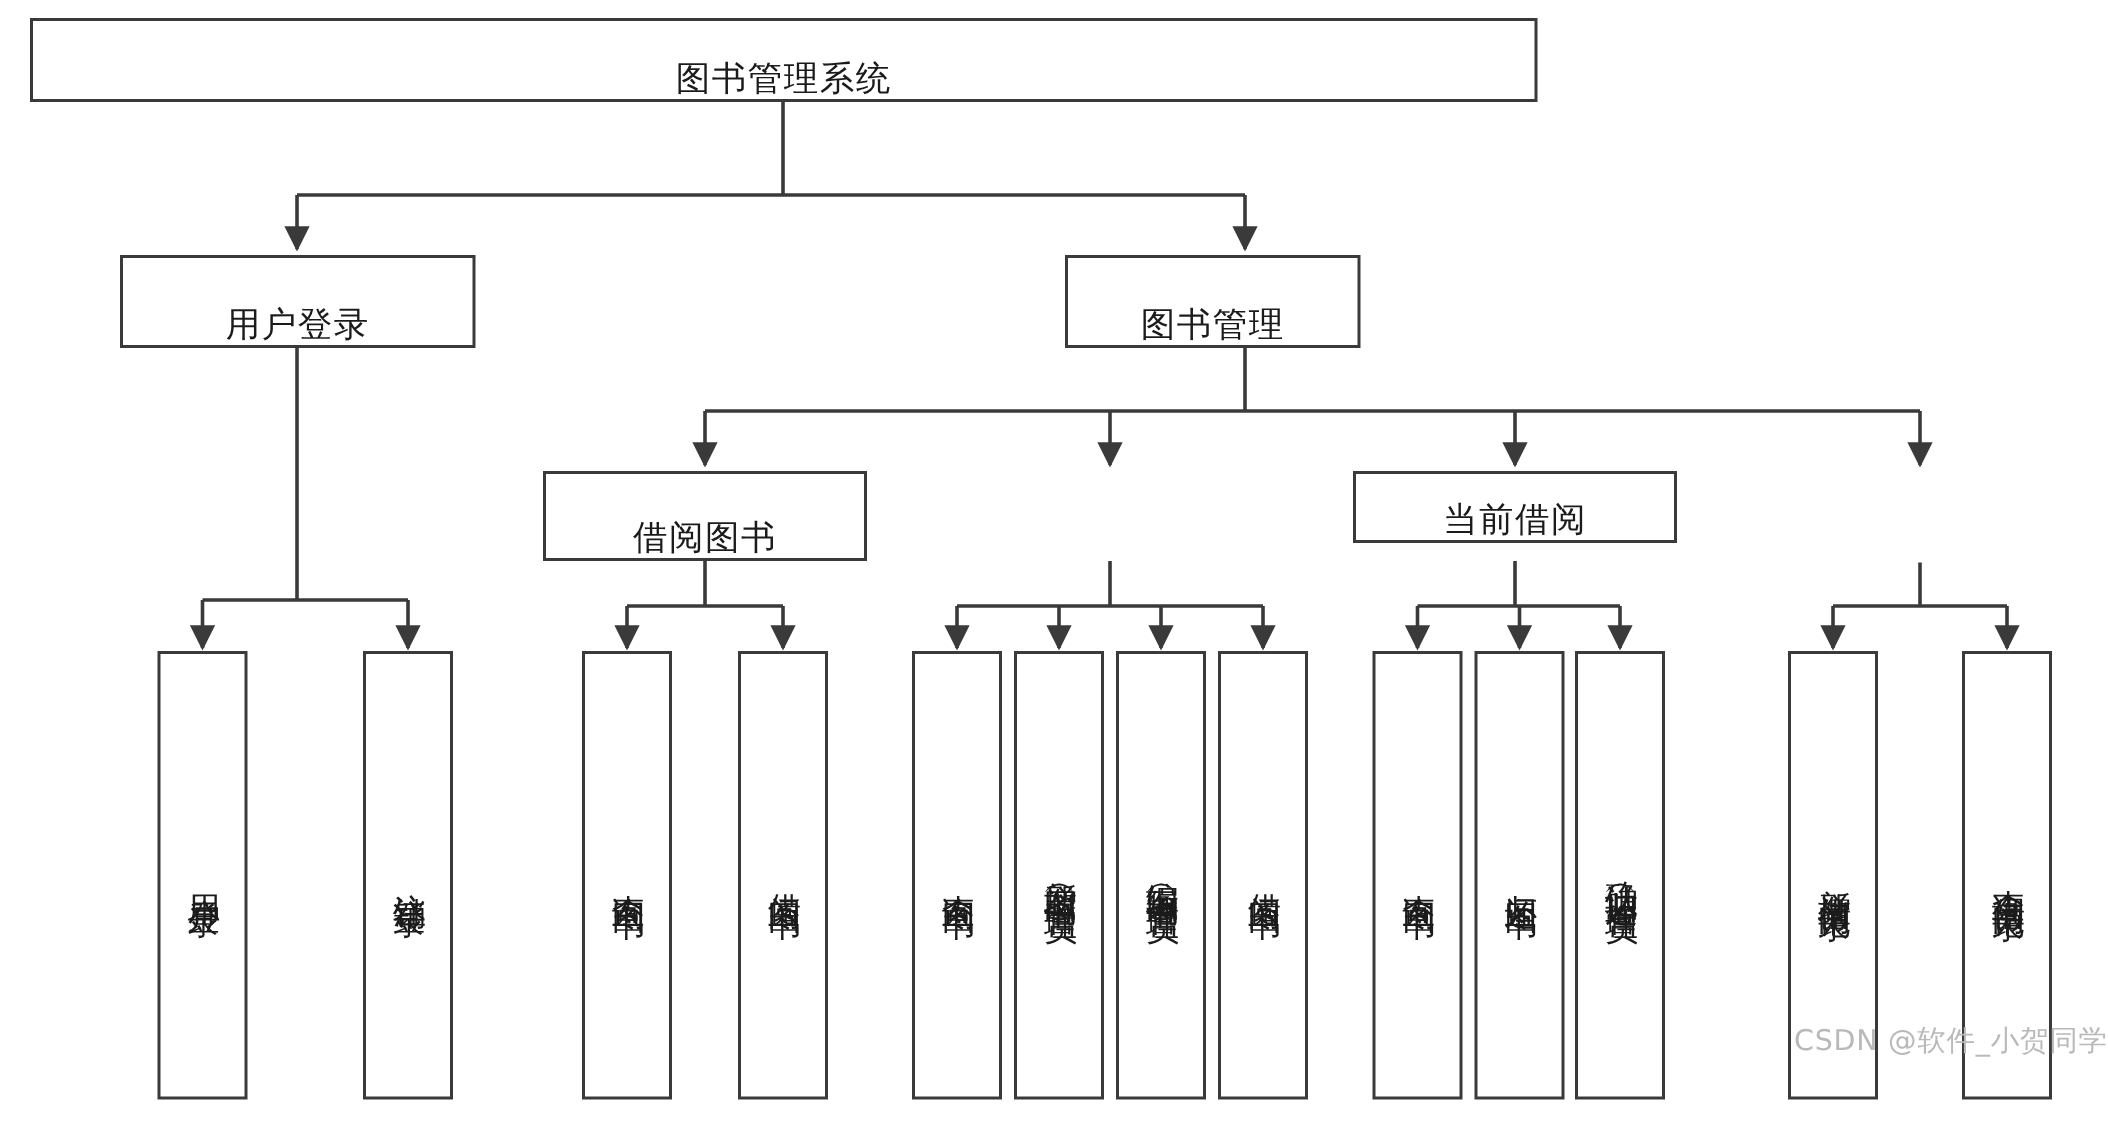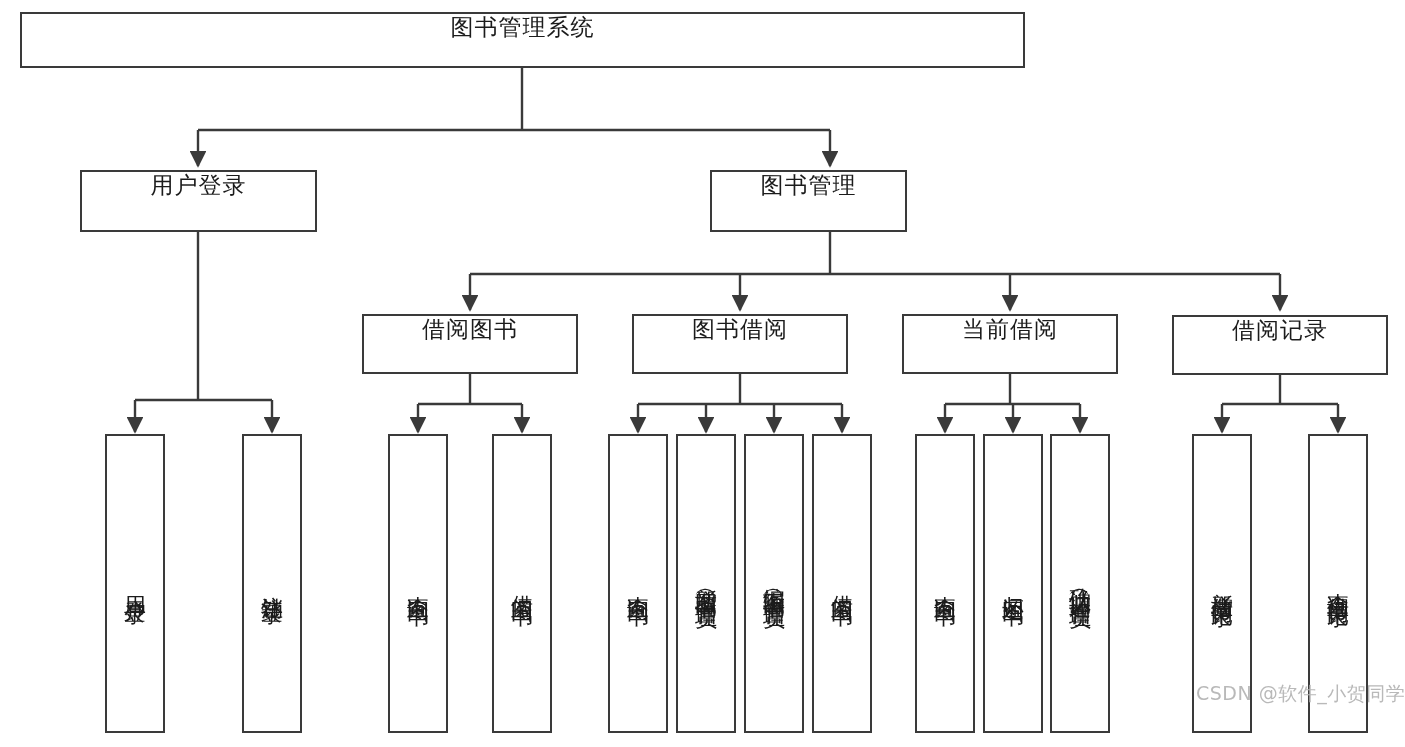--- a/index.html
+++ b/index.html
@@ -26,21 +26,21 @@
     width: 1405px;
     height: 747px;
     pointer-events: none;
   }
   .node {
     position: absolute;
     box-sizing: border-box;
     background: #ffffff;
     border: 2px solid #3a3a3a;
     display: flex;
-    align-items: flex-start;
+    align-items: flex-end;
     justify-content: center;
     z-index: 2;
   }
   .node .label {
     font-size: 23px;
     line-height: 1.15;
     color: #1b1b1b;
     letter-spacing: 1px;
     white-space: nowrap;
   }
@@ -130,28 +130,22 @@
   <div class="node" style="left:80px; top:170px; width:237px; height:62px;">
     <span class="label">用户登录</span>
   </div>
   <div class="node" style="left:710px; top:170px; width:197px; height:62px;">
     <span class="label">图书管理</span>
   </div>
 
   <div class="node" style="left:362px; top:314px; width:216px; height:60px;">
     <span class="label">借阅图书</span>
   </div>
-  <div class="node" style="left:632px; top:314px; width:216px; height:60px;">
-    <span class="label">图书借阅</span>
-  </div>
-  <div class="node" style="left:902px; top:314px; width:216px; height:60px;">
+  <div class="node" style="left:902px; top:314px; width:216px; height:48px;">
     <span class="label">当前借阅</span>
-  </div>
-  <div class="node" style="left:1172px; top:315px; width:216px; height:60px;">
-    <span class="label">借阅记录</span>
   </div>
 
   <div class="node leaf" style="left:105px; top:434px; width:60px; height:299px;">
     <span class="label">用户登录</span>
   </div>
   <div class="node leaf" style="left:242px; top:434px; width:60px; height:299px;">
     <span class="label">注销登录</span>
   </div>
 
   <div class="node leaf" style="left:388px; top:434px; width:60px; height:299px;">

